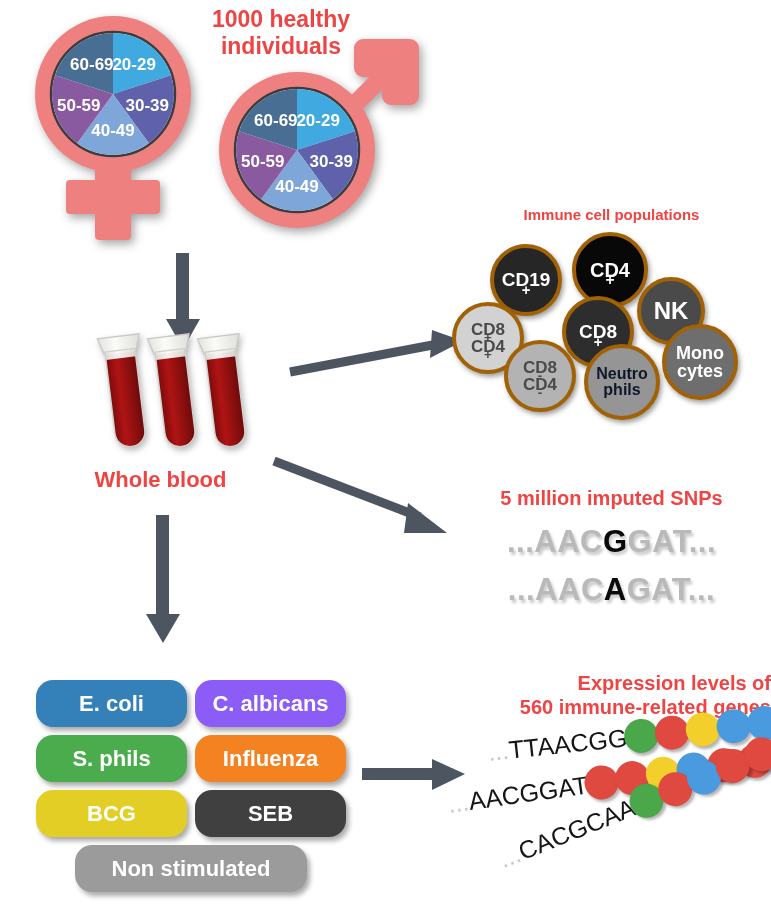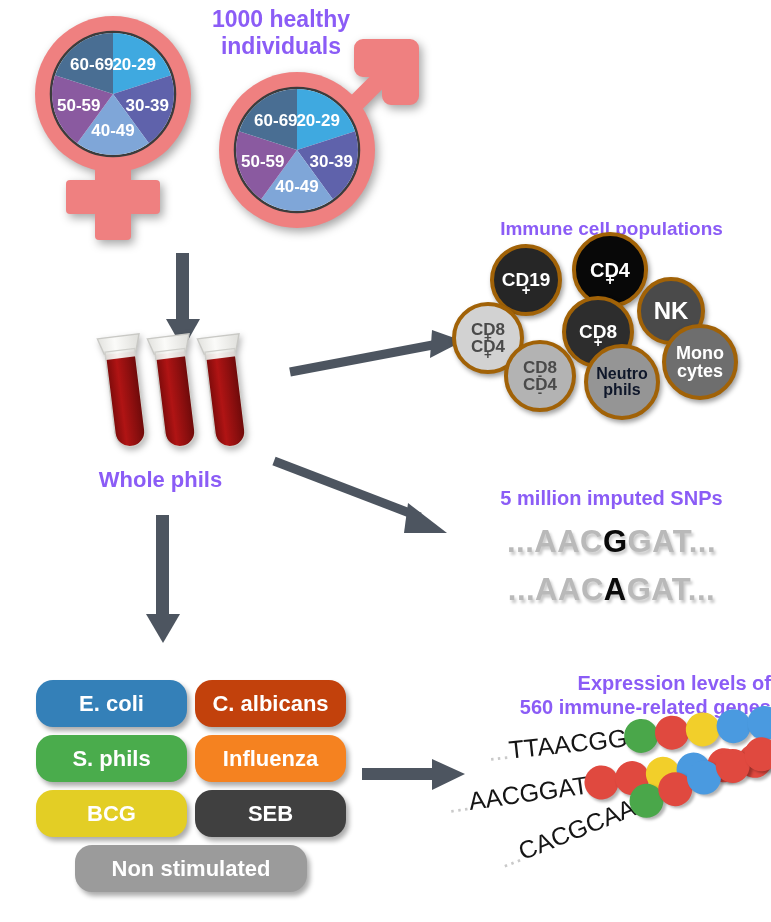--- a/index.html
+++ b/index.html
@@ -9,27 +9,27 @@
     font-family:"Liberation Sans", sans-serif;
     position:relative;
     overflow:hidden;
   }
   .canvas{position:absolute;left:0;top:0;width:771px;height:922px;}
   .abs{position:absolute;}
 
   
   .heading{
     font-weight:bold;
-    color:#8b5cf6;
+    color:#ef4444;
     text-align:center;
     line-height:1.18;
     white-space:pre-line;
   }
   #title-individuals{left:168px;top:6px;width:226px;font-size:23px;}
-  #title-immune{left:452px;top:218px;width:319px;font-size:19px;}
+  #title-immune{left:452px;top:206px;width:319px;font-size:15px;}
   #title-snps{left:452px;top:487px;width:319px;font-size:20px;}
   #title-expression{left:448px;top:672px;width:323px;font-size:20px;text-align:right;}
   #label-whole-blood{left:58px;top:467px;width:205px;font-size:22px;}
 
   
   .gender{filter:drop-shadow(3px 4px 5px rgba(0,0,0,.35));}
   .pie-label{
     fill:#ffffff;font-weight:bold;
     font-family:"Liberation Sans", sans-serif;
     text-anchor:middle;dominant-baseline:central;
@@ -178,21 +178,21 @@
     </g>
 
     <g transform="rotate(-7 130 70)">
       <path d="M116 20 h30 v82 a15 15 0 0 1 -30 0 z" fill="url(#bloodg)"></path>
       <path d="M110 6 h42 l-5 16 h-32 z" fill="url(#glassg)" stroke="#c9c9c5" stroke-width="1.4"></path>
       <path d="M116 20 h30 v8 h-30 z" fill="url(#glassg)" opacity=".95"></path>
       <path d="M116 20 h30 v82 a15 15 0 0 1 -30 0 z" fill="none" stroke="#cfcfcb" stroke-width="1.4"></path>
     </g>
   </svg>
 
-  <div class="abs heading" id="label-whole-blood">Whole phils</div>
+  <div class="abs heading" id="label-whole-blood">Whole blood</div>
 
   <svg class="abs" style="left:288px;top:330px;" width="180" height="55" viewBox="0 0 180 55">
     <line x1="2" y1="42" x2="150" y2="14" stroke="#4d5560" stroke-width="9"></line>
     <polygon points="144,0 175,11 142,28" fill="#4d5560"></polygon>
   </svg>
 
   <svg class="abs" style="left:272px;top:455px;" width="185" height="85" viewBox="0 0 185 85">
     <line x1="2" y1="6" x2="148" y2="62" stroke="#4d5560" stroke-width="9"></line>
     <polygon points="136,48 175,78 132,78" fill="#4d5560"></polygon>
   </svg>
@@ -254,21 +254,21 @@
   <div class="snpblock" id="snp-rows">
       <div class="snprow" style="top: 0px;"><span>...AAC</span><b>G</b><span>GAT...</span></div>
       <div class="snprow" style="top: 48px;"><span>...AAC</span><b>A</b><span>GAT...</span></div>
     </div>
 
   <div class="stimgrid" id="stim-grid">
       <div class="stimrow">
         <div class="pill half" style="background: rgb(52, 128, 184);">
           <span>E. coli</span>
         </div>
-        <div class="pill half" style="background: #c2410c;">
+        <div class="pill half" style="background: #8b5cf6;">
           <span>C. albicans</span>
         </div>
       </div>
       <div class="stimrow">
         <div class="pill half" style="background: rgb(74, 172, 76);">
           <span>S. phils</span>
         </div>
         <div class="pill half" style="background: rgb(245, 130, 32);">
           <span>Influenza</span>
         </div>

